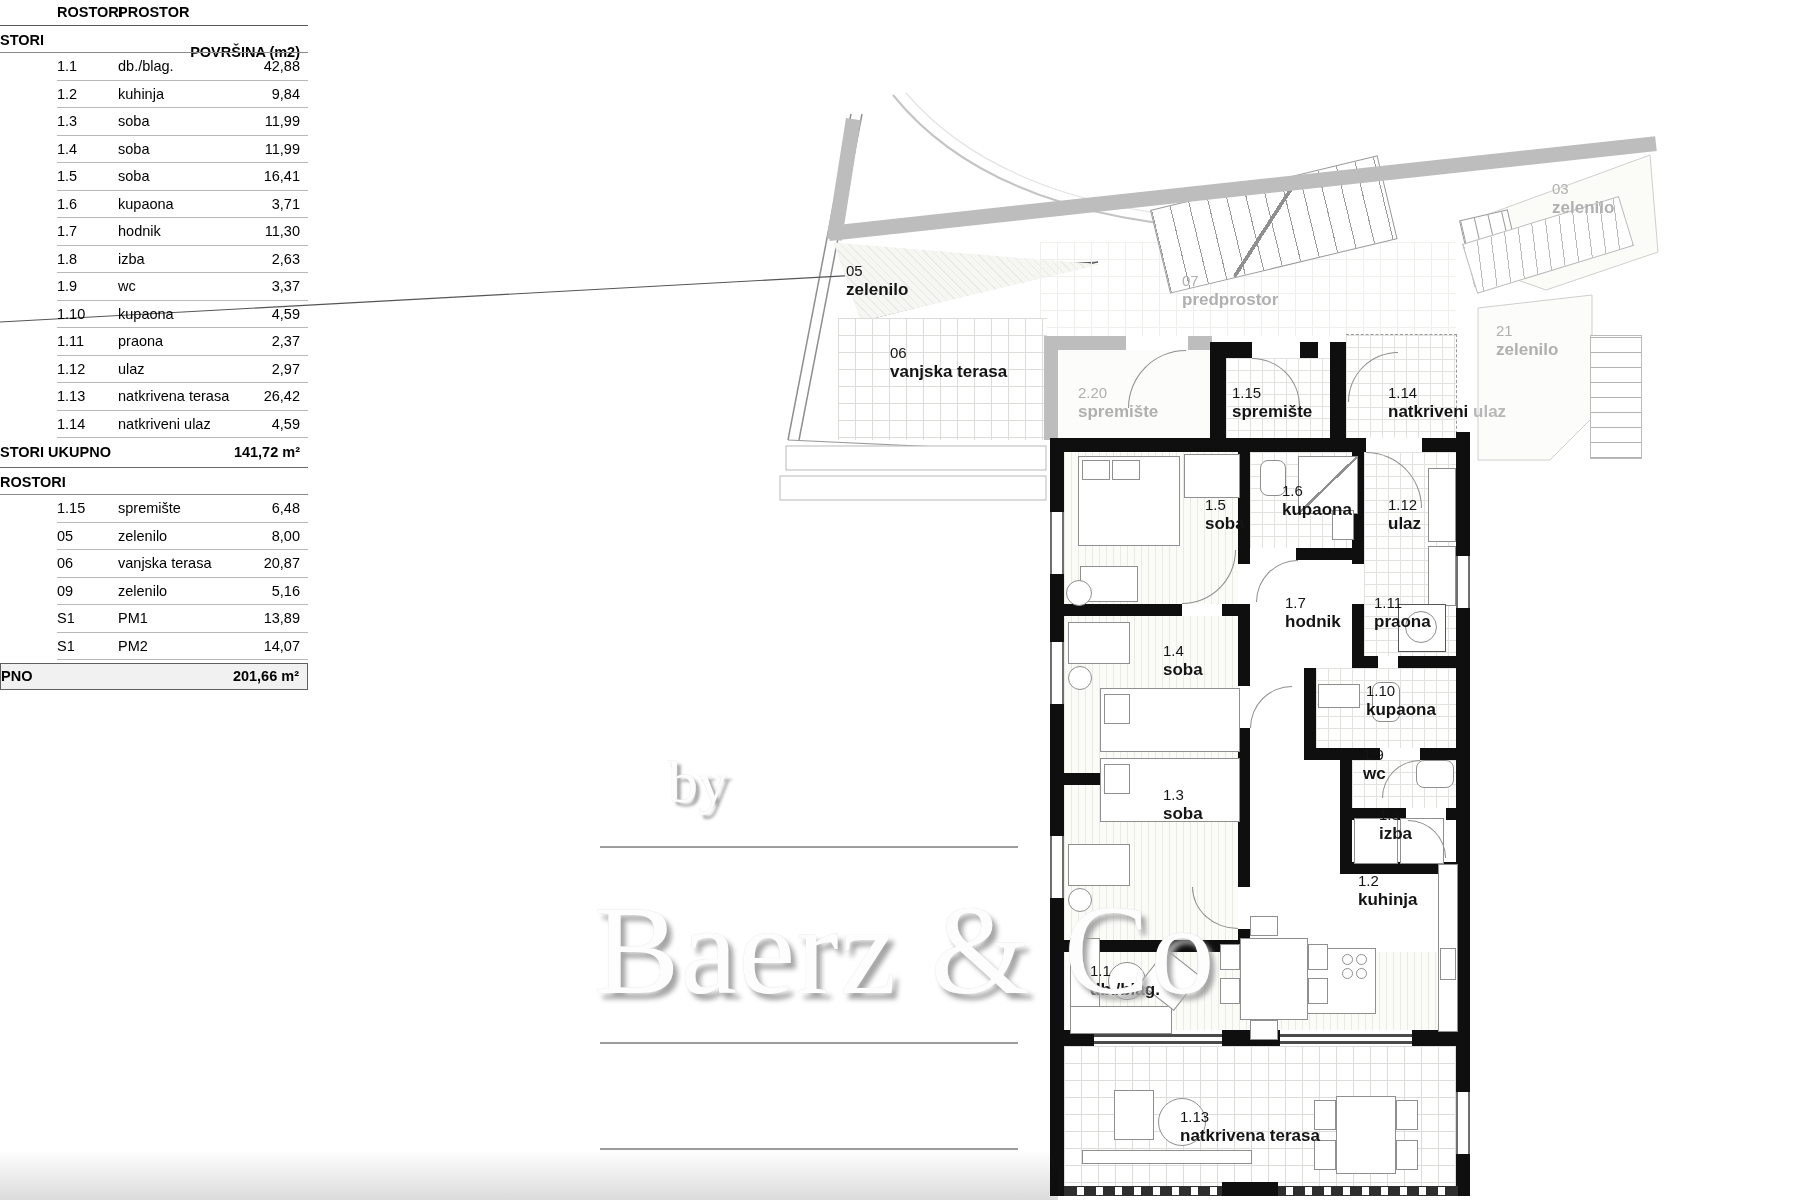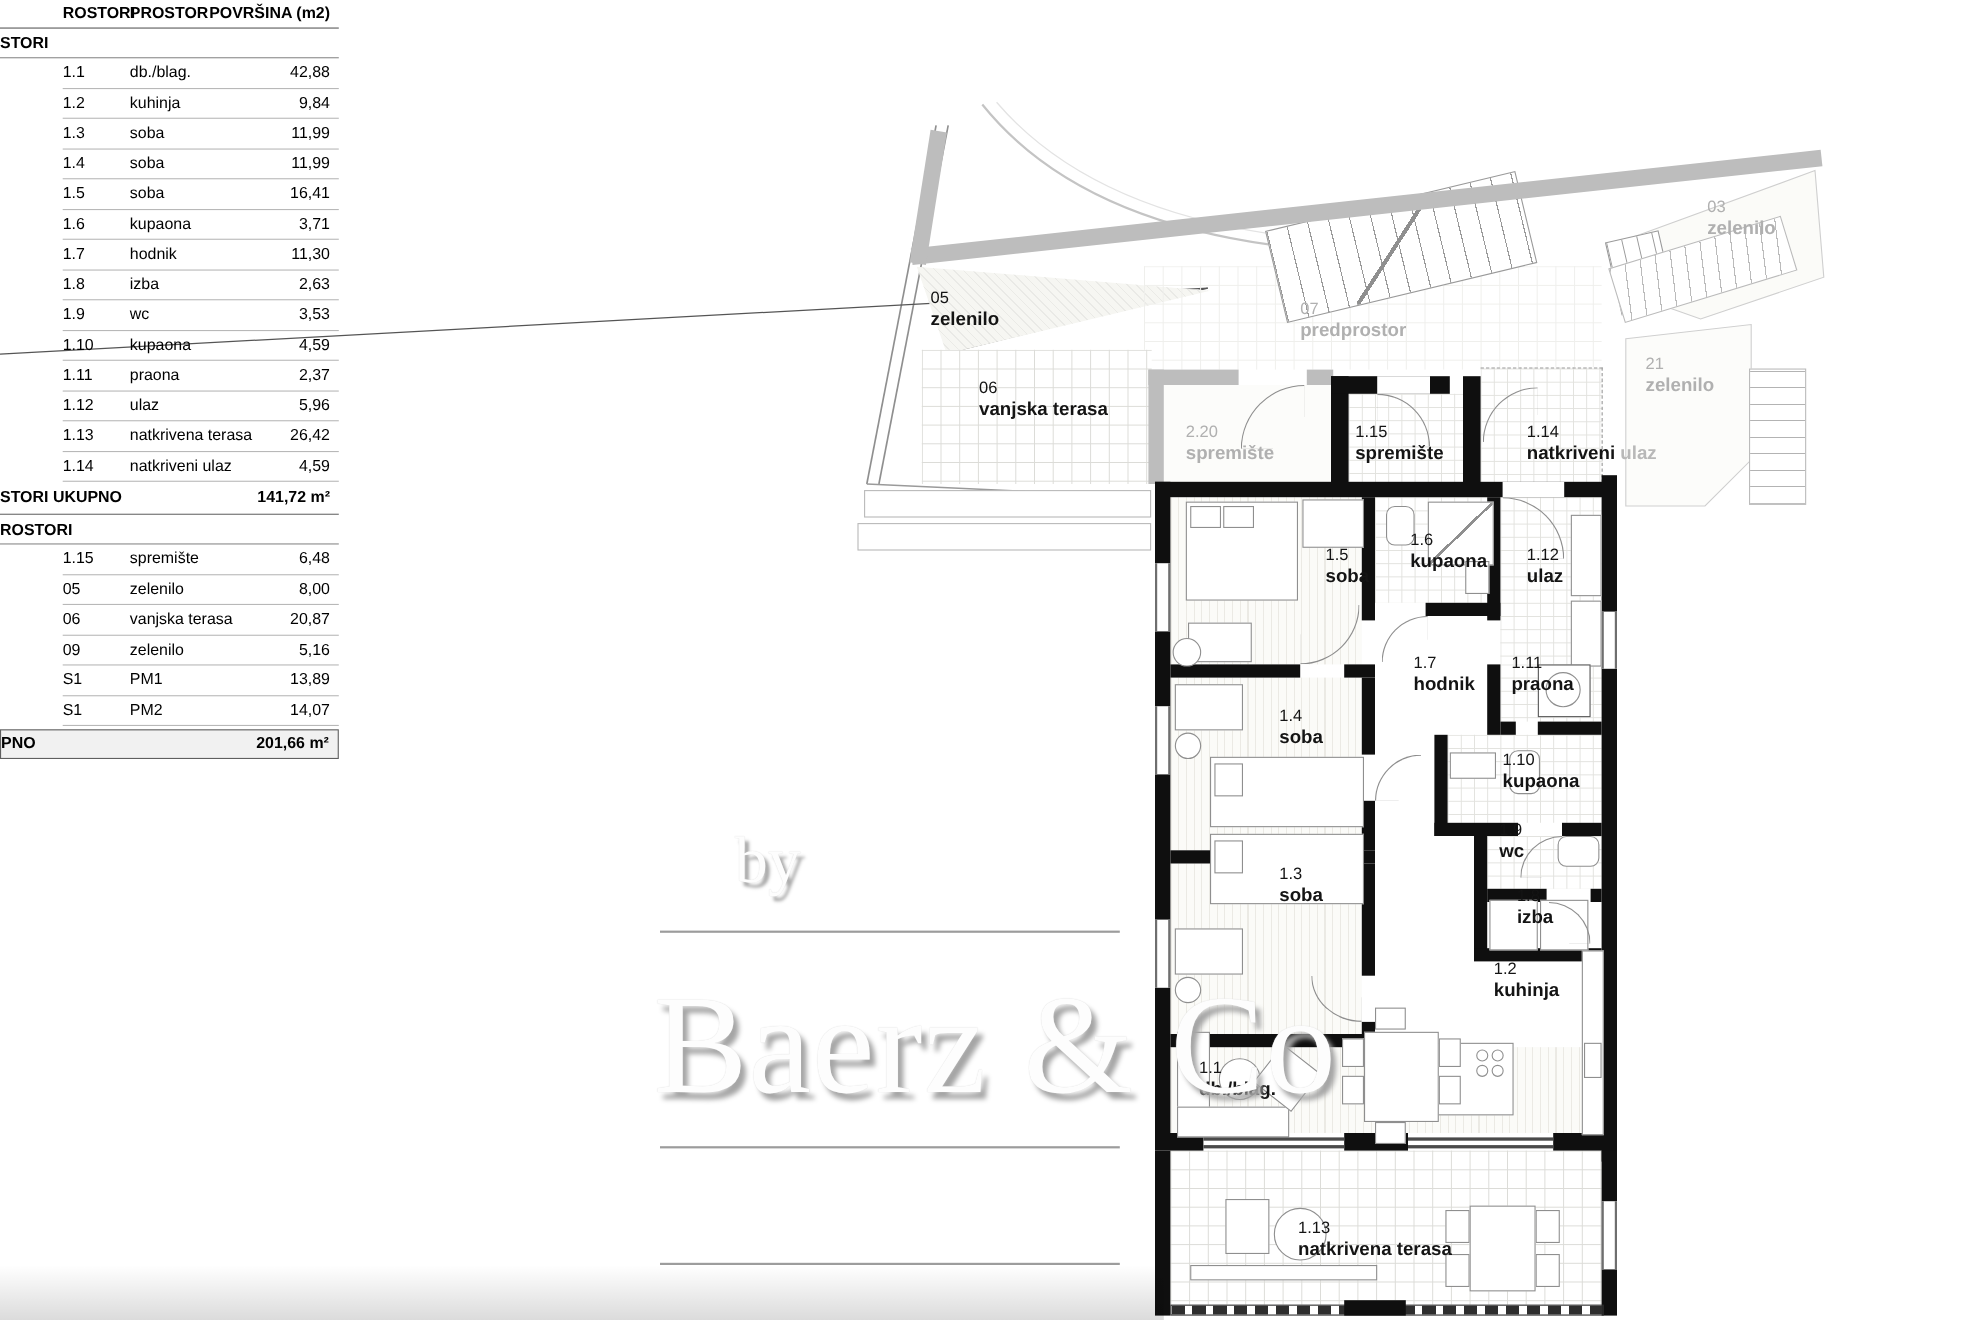--- a/index.html
+++ b/index.html
@@ -4,21 +4,21 @@
 <style>
   html,body{margin:0;padding:0;background:#fff;}
   body{width:1800px;height:1200px;position:relative;overflow:hidden;
        font-family:"Liberation Sans",sans-serif;color:#000;}
   .abs{position:absolute;}
 
   
   #area-table{position:absolute;left:0;top:0;width:308px;font-size:14.5px;z-index:30;}
   .t-head{position:relative;height:25px;border-bottom:1.5px solid #5a5a5a;font-weight:bold;}
   .t-head span{position:absolute;top:4px;}
-  .h-ozn{left:57px;} .h-pro{left:118px;} .h-pov{right:8px;}
+  .h-ozn{left:57px;} .h-pro{left:118px;} .h-pov{right:8px;margin-top:40px;}
   .t-sec{position:relative;height:26px;line-height:28px;font-weight:bold;border-bottom:1px solid #8a8a8a;}
   .t-row{position:relative;height:27.5px;line-height:27.5px;}
   .t-row::after{content:"";position:absolute;left:57px;right:0;bottom:0;border-bottom:1px solid #b8b8b8;}
   .c-o{position:absolute;left:57px;} .c-p{position:absolute;left:118px;} .c-v{position:absolute;right:8px;}
   .t-total{position:relative;height:29px;line-height:29px;font-weight:bold;border-bottom:1.5px solid #6a6a6a;}
   .t-total .lbl{position:absolute;left:0;} .t-total .val{position:absolute;right:8px;}
   .t-grand{position:relative;height:25px;line-height:25px;font-weight:bold;border:1.5px solid #5f5f5f;background:#f1f1f1;margin-top:3px;}
   .t-grand .lbl{position:absolute;left:0;} .t-grand .val{position:absolute;right:8px;}
 
   
@@ -119,36 +119,36 @@
       <span class="c-v">11,30</span>
     </div>
   <div class="t-row">
       <span class="c-o">1.8</span>
       <span class="c-p">izba</span>
       <span class="c-v">2,63</span>
     </div>
   <div class="t-row">
       <span class="c-o">1.9</span>
       <span class="c-p">wc</span>
-      <span class="c-v">3,53</span>
+      <span class="c-v">3,37</span>
     </div>
   <div class="t-row">
       <span class="c-o">1.10</span>
       <span class="c-p">kupaona</span>
       <span class="c-v">4,59</span>
     </div>
   <div class="t-row">
       <span class="c-o">1.11</span>
       <span class="c-p">praona</span>
       <span class="c-v">2,37</span>
     </div>
   <div class="t-row">
       <span class="c-o">1.12</span>
       <span class="c-p">ulaz</span>
-      <span class="c-v">5,96</span>
+      <span class="c-v">2,97</span>
     </div>
   <div class="t-row">
       <span class="c-o">1.13</span>
       <span class="c-p">natkrivena terasa</span>
       <span class="c-v">26,42</span>
     </div>
   <div class="t-row">
       <span class="c-o">1.14</span>
       <span class="c-p">natkriveni ulaz</span>
       <span class="c-v">4,59</span>

